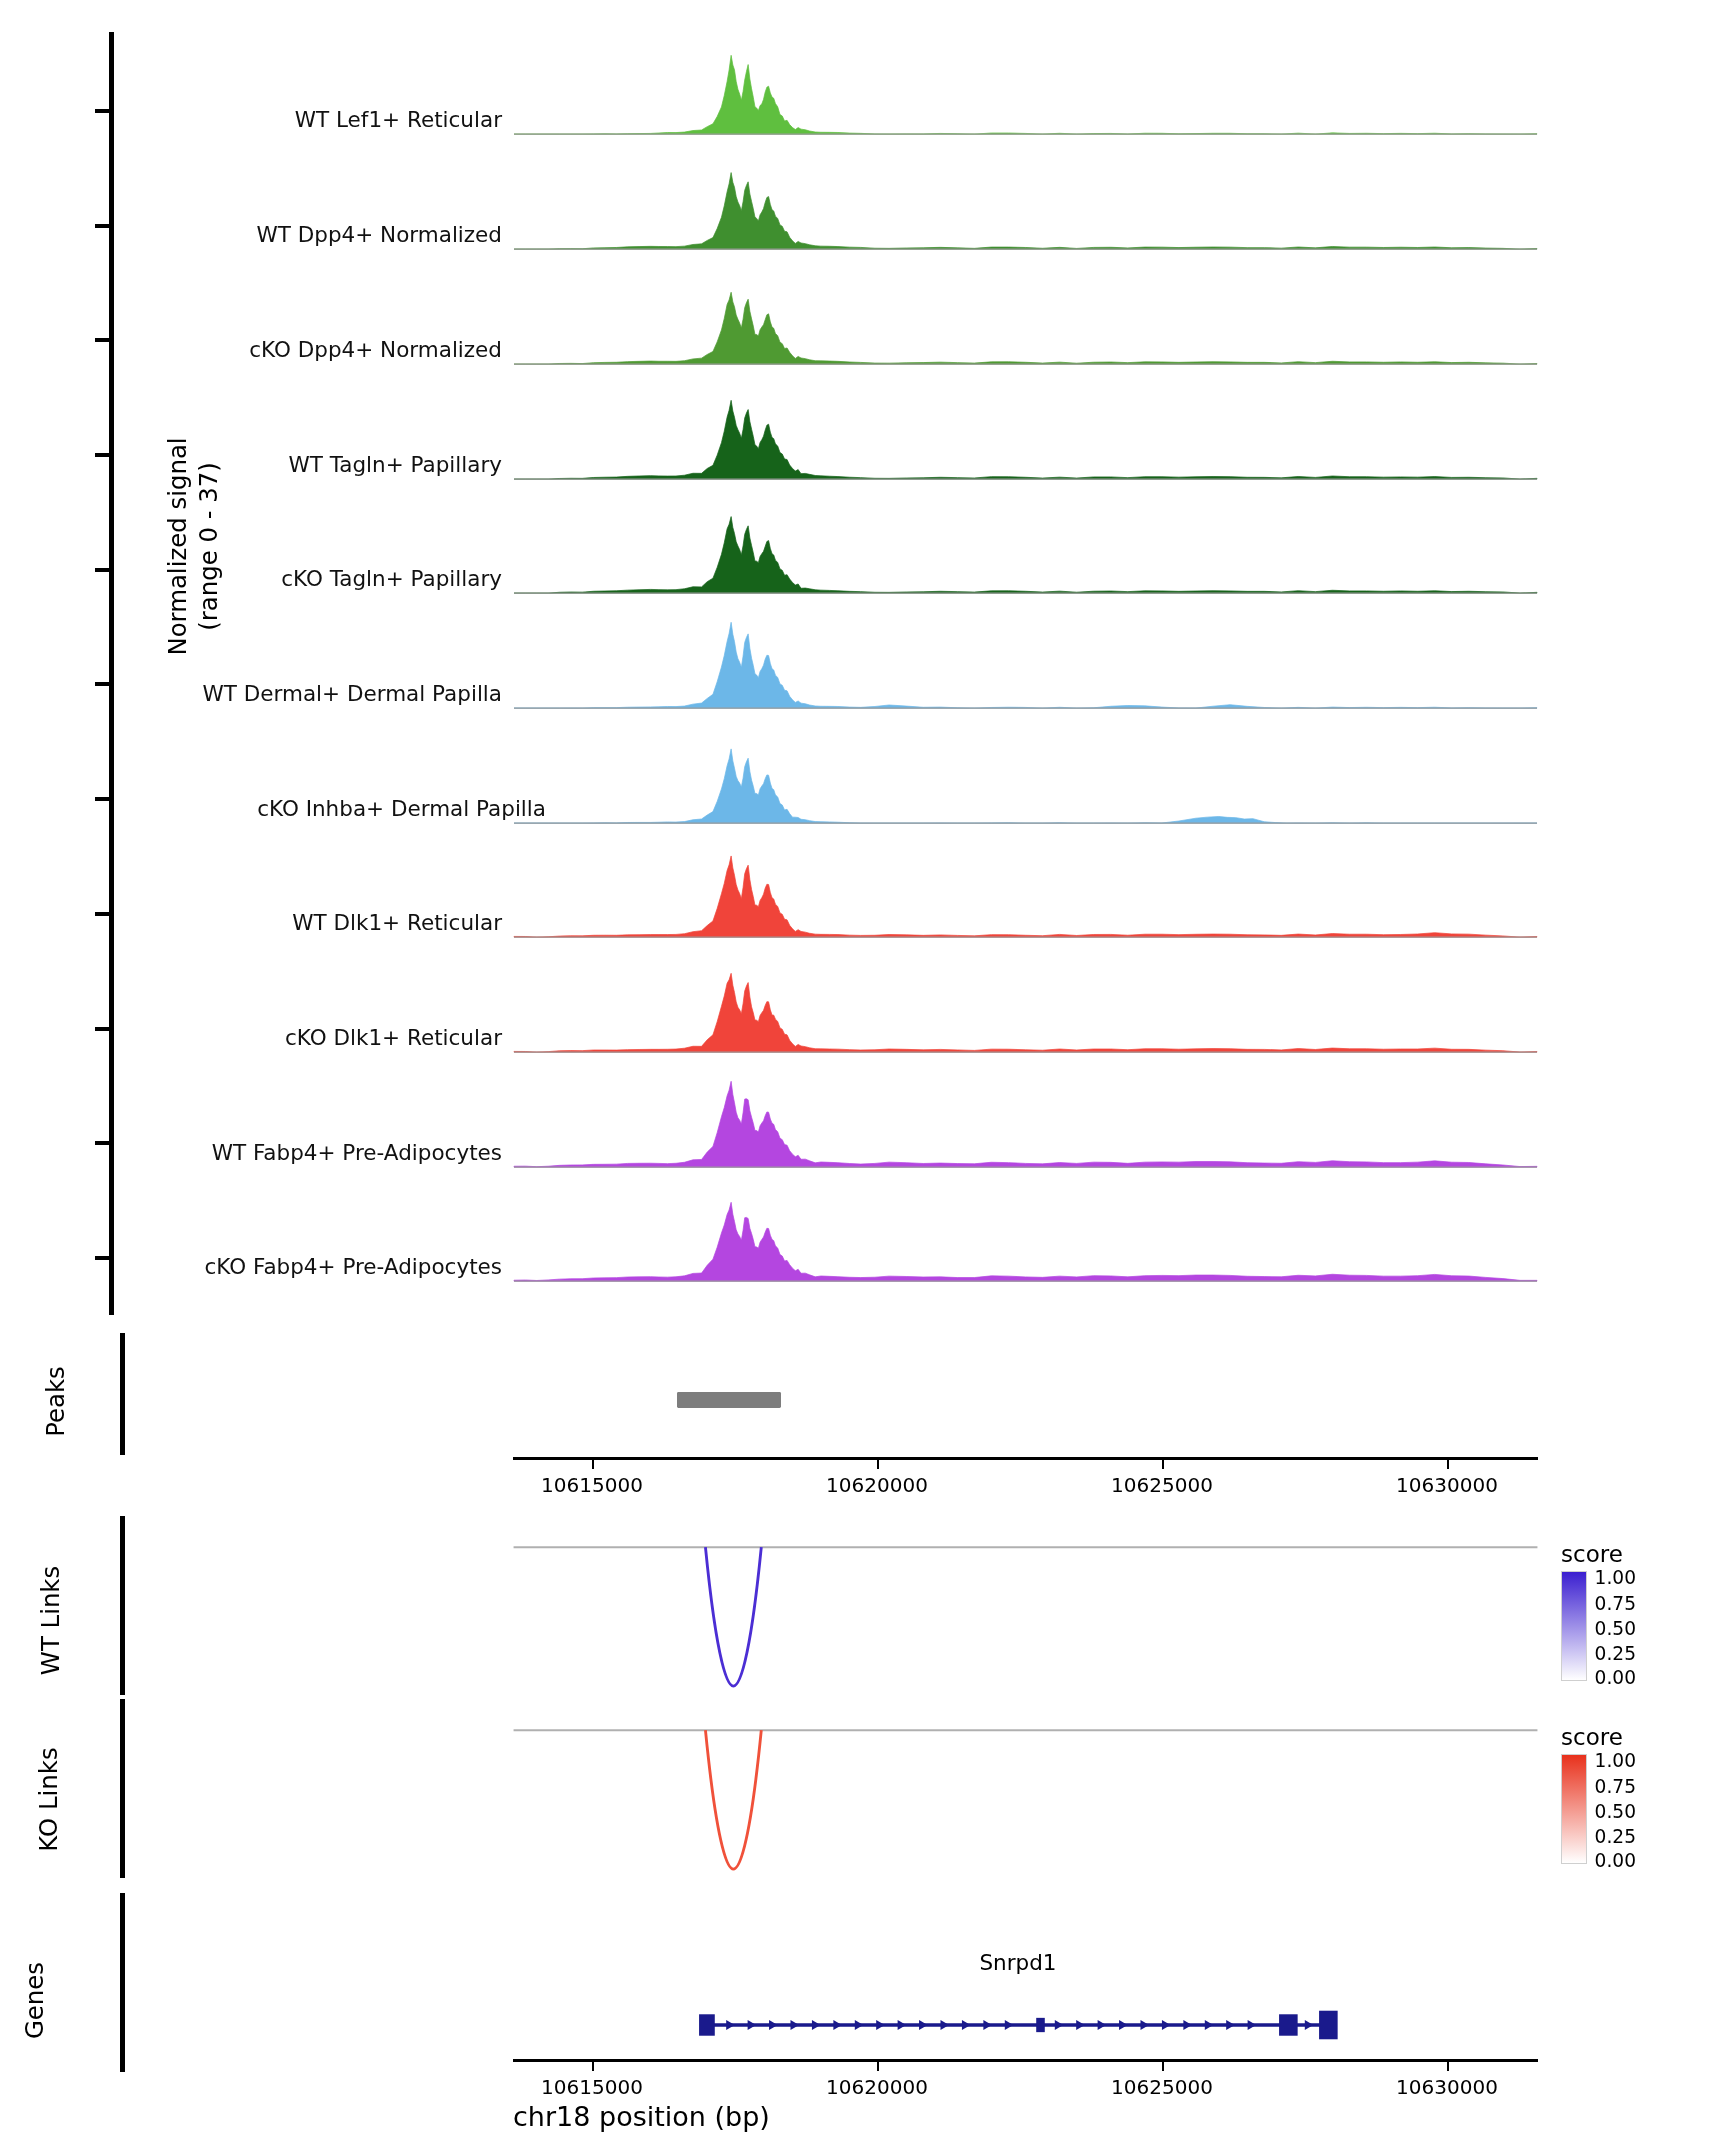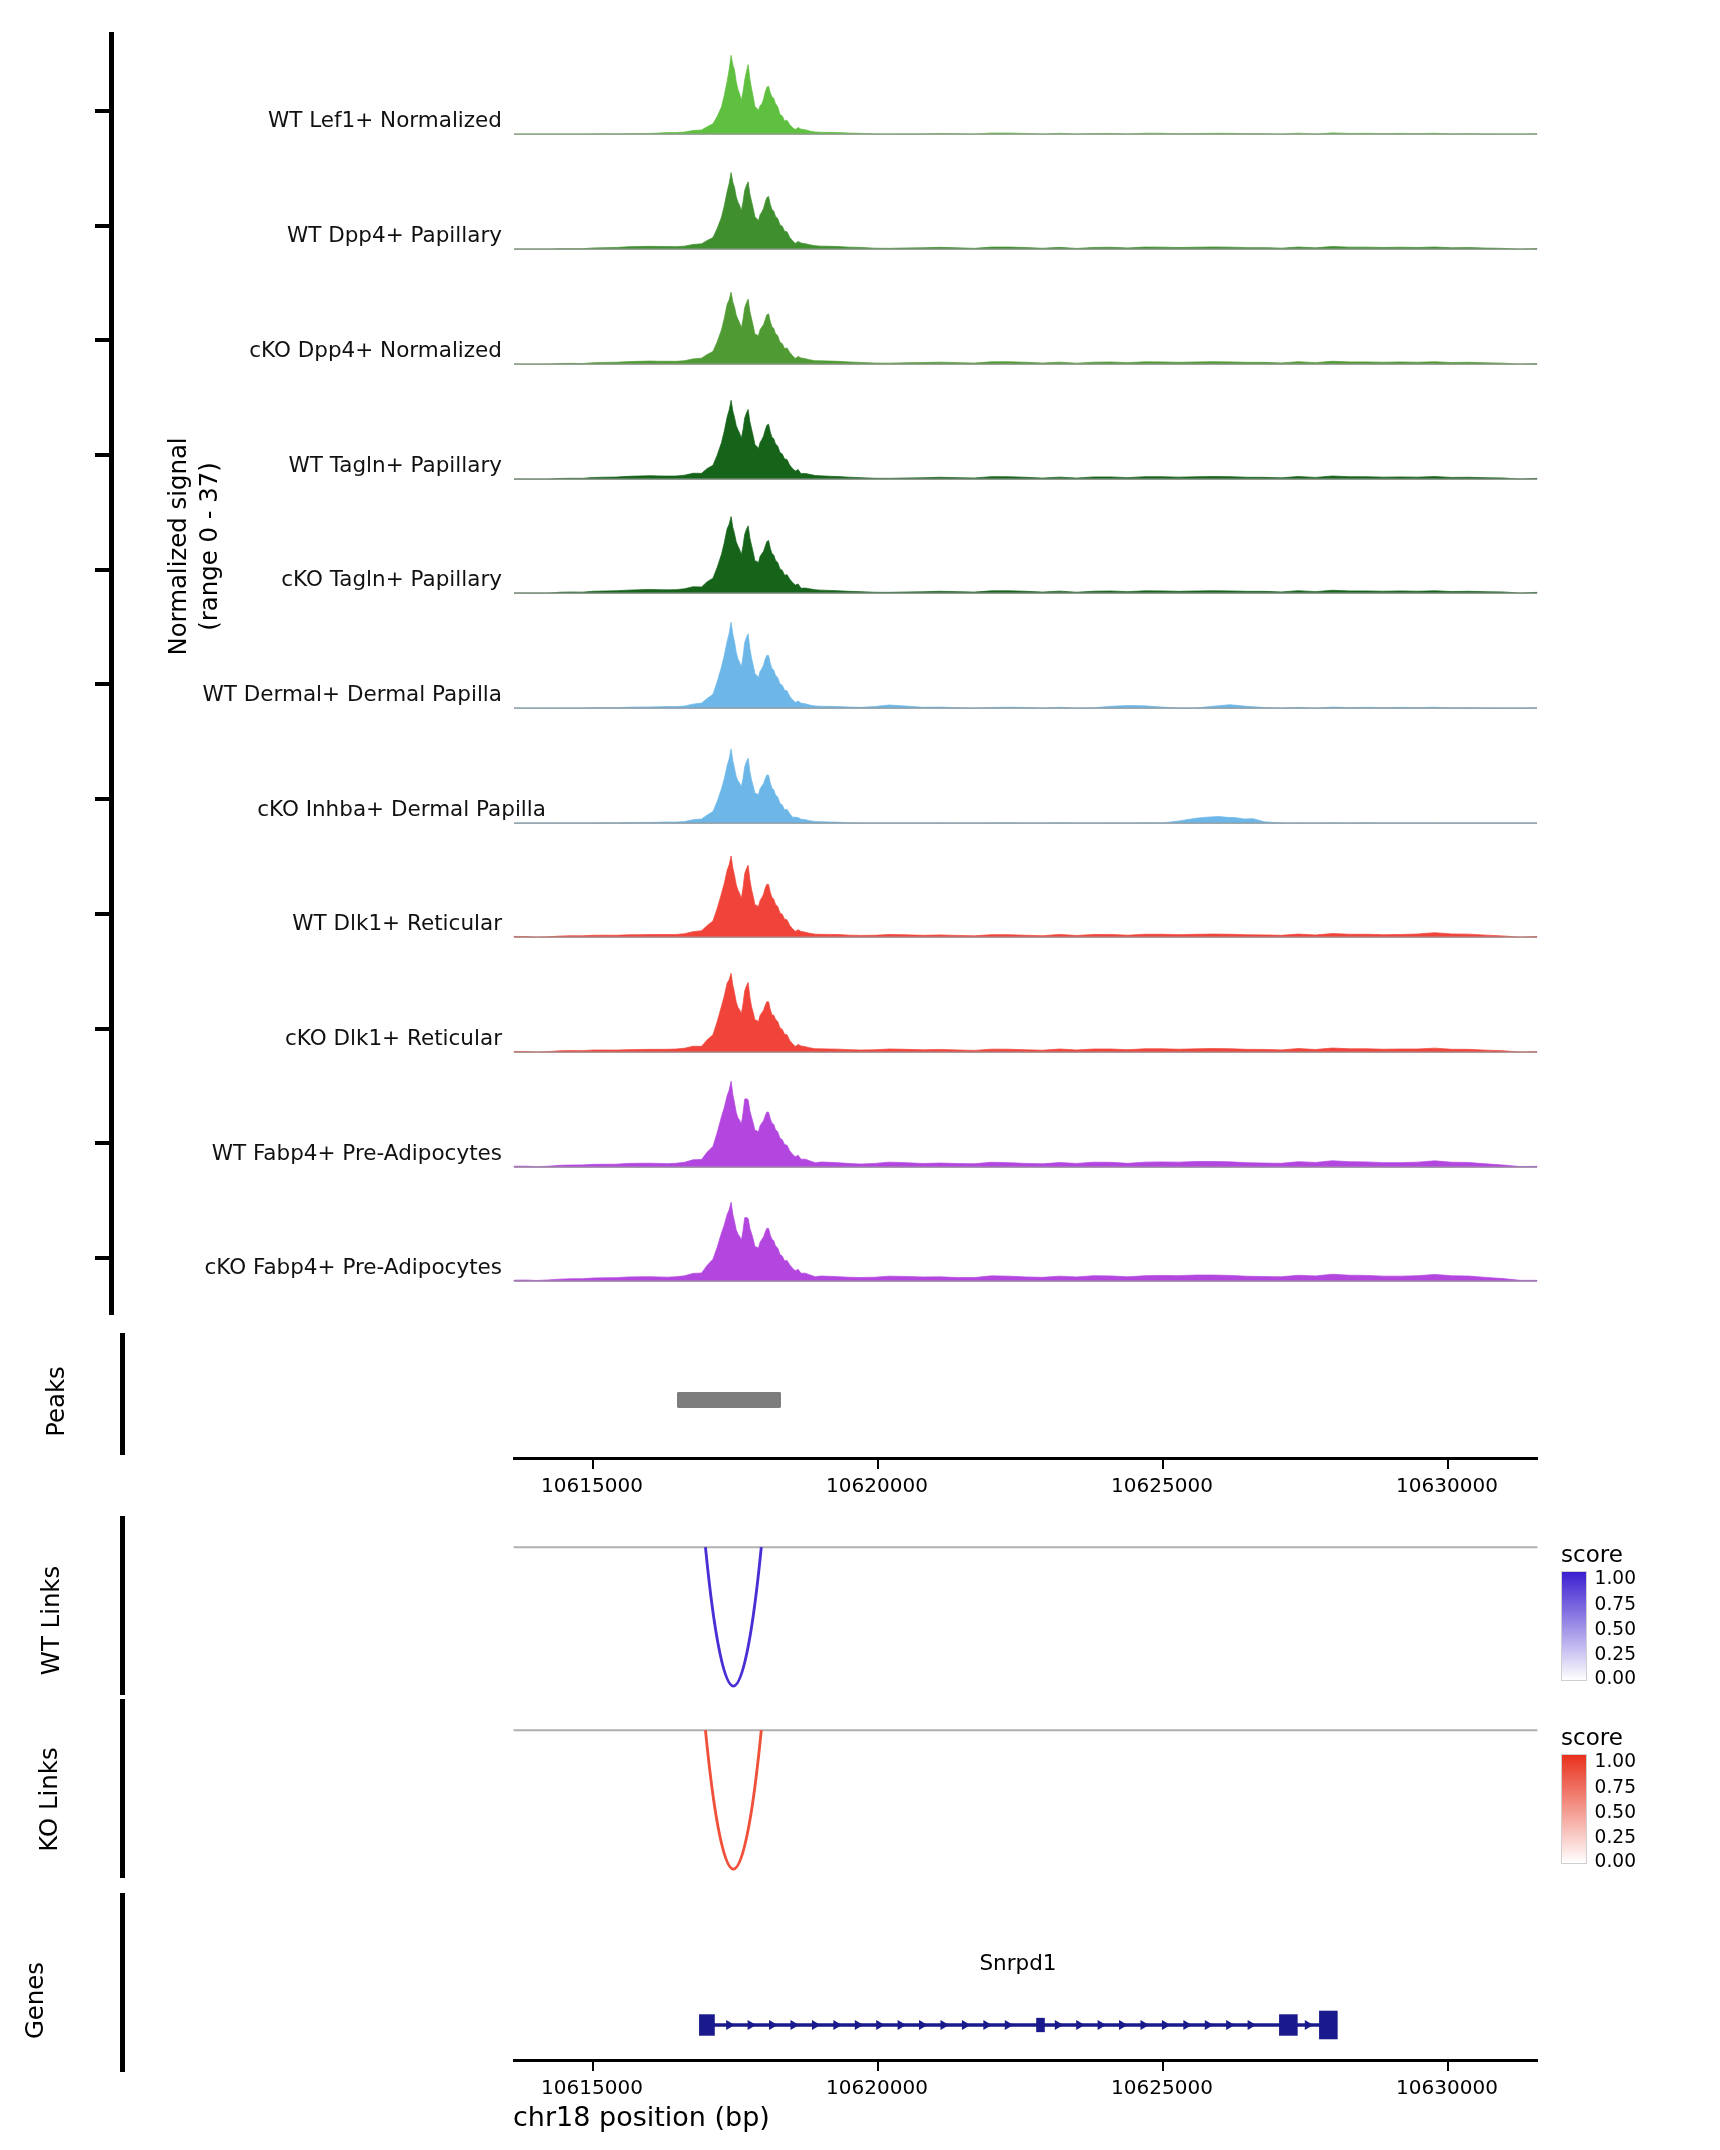--- a/index.html
+++ b/index.html
@@ -150,30 +150,30 @@
 <body>
 
 <div class="root">
 
   <div id="coverage-axis-label">Normalized signal
 (range 0 - 37)</div>
   <div class="axis-bar" style="left:109px; top:32px; width:5px; height:1283px;"></div>
 
   <div id="coverage-tracks">
       <div class="track-row" style="top: 44px; height: 93px;">
-        <div class="track-label" style="top: 63px; right: 1219px;">WT Lef1+ Normalized</div>
+        <div class="track-label" style="top: 63px; right: 1219px;">WT Lef1+ Reticular</div>
         <div class="track-plot" style="top: 0px; height: 93px;">
           <svg width="1025" height="93" viewBox="0 0 1430 130">
             <path d="M 0.0 126 L 0.0 126.0 L 15.9 126.0 L 31.8 126.0 L 47.7 126.0 L 63.6 126.0 L 79.4 126.0 L 95.3 126.0 L 111.2 125.8 L 127.1 125.6 L 143.0 125.8 L 158.9 125.4 L 174.8 125.2 L 190.7 125.0 L 202.6 124.4 L 214.5 123.7 L 226.4 123.8 L 238.3 123.1 L 250.2 121.0 L 262.2 120.2 L 270.1 115.5 L 278.1 111.5 L 284.0 101.4 L 290.0 88.0 L 293.9 72.0 L 297.9 52.3 L 300.7 36.2 L 303.5 15.8 L 305.9 29.3 L 308.2 36.1 L 310.6 52.5 L 313.0 63.3 L 315.4 70.0 L 317.8 78.7 L 320.2 66.3 L 322.5 50.3 L 324.9 38.6 L 327.3 28.7 L 329.7 48.9 L 332.1 62.7 L 334.5 74.4 L 336.8 87.6 L 339.2 89.5 L 341.6 93.1 L 344.0 86.0 L 346.4 83.9 L 348.8 77.3 L 351.1 67.3 L 353.5 60.3 L 355.9 59.0 L 358.3 68.4 L 360.7 74.2 L 363.1 75.9 L 365.4 83.1 L 368.6 87.8 L 371.8 98.6 L 375.0 100.6 L 378.2 107.5 L 381.7 106.7 L 385.3 112.7 L 389.3 116.8 L 393.3 119.6 L 397.2 116.8 L 401.2 119.0 L 407.2 119.9 L 413.1 121.6 L 421.1 123.0 L 429.0 123.4 L 440.9 123.5 L 452.8 123.7 L 468.7 124.5 L 484.6 124.9 L 504.5 125.8 L 524.3 125.9 L 548.2 125.7 L 572.0 125.8 L 595.8 125.0 L 619.7 125.5 L 643.5 126.0 L 667.3 124.4 L 691.2 124.4 L 715.0 125.0 L 738.8 126.0 L 762.7 124.8 L 786.5 126.0 L 810.3 125.2 L 834.2 125.0 L 858.0 125.9 L 881.8 124.7 L 905.7 124.8 L 929.5 125.6 L 953.3 125.2 L 977.2 124.8 L 1001.0 124.8 L 1024.8 125.5 L 1048.7 125.5 L 1072.5 126.0 L 1096.3 124.6 L 1120.2 126.0 L 1144.0 124.2 L 1167.8 125.0 L 1191.7 124.8 L 1215.5 125.3 L 1239.3 124.9 L 1263.2 125.3 L 1287.0 124.7 L 1310.8 125.8 L 1334.7 125.4 L 1358.5 125.8 L 1382.3 125.9 L 1406.2 126.0 L 1430.0 125.5 L 1430.0 126 Z" fill="#5fbf3f" stroke="#5fbf3f" stroke-width="1"></path>
             <line x1="0" y1="126" x2="1430" y2="126" stroke="#9a9a9a" stroke-width="2"></line>
           </svg>
         </div>
       </div>
       <div class="track-row" style="top: 159px; height: 93px;">
-        <div class="track-label" style="top: 63px; right: 1219px;">WT Dpp4+ Papillary</div>
+        <div class="track-label" style="top: 63px; right: 1219px;">WT Dpp4+ Normalized</div>
         <div class="track-plot" style="top: 0px; height: 93px;">
           <svg width="1025" height="93" viewBox="0 0 1430 130">
             <path d="M 0.0 126 L 0.0 126.0 L 15.9 126.0 L 31.8 126.0 L 47.7 126.0 L 63.6 125.4 L 79.4 125.3 L 95.3 125.5 L 111.2 124.3 L 127.1 124.0 L 143.0 123.7 L 158.9 122.8 L 174.8 122.4 L 190.7 122.1 L 202.6 122.3 L 214.5 122.4 L 226.4 122.5 L 238.3 121.8 L 250.2 119.5 L 262.2 118.6 L 270.1 113.8 L 278.1 109.9 L 284.0 97.3 L 290.0 81.5 L 293.9 65.5 L 297.9 45.8 L 300.7 34.6 L 303.5 19.0 L 305.9 32.6 L 308.2 39.4 L 310.6 52.5 L 313.0 60.1 L 315.4 65.1 L 317.8 72.3 L 320.2 59.8 L 322.5 43.8 L 324.9 36.9 L 327.3 31.9 L 329.7 48.9 L 332.1 59.5 L 334.5 69.5 L 336.8 81.2 L 339.2 83.0 L 341.6 86.6 L 344.0 77.9 L 346.4 74.2 L 348.8 69.2 L 351.1 60.8 L 353.5 53.8 L 355.9 52.5 L 358.3 63.5 L 360.7 71.0 L 363.1 72.7 L 365.4 79.9 L 368.6 83.0 L 371.8 92.1 L 375.0 94.1 L 378.2 101.0 L 381.7 101.8 L 385.3 109.4 L 389.3 114.4 L 393.3 118.0 L 397.2 115.2 L 401.2 117.4 L 407.2 118.3 L 413.1 119.9 L 421.1 121.3 L 429.0 121.8 L 440.9 122.0 L 452.8 122.4 L 468.7 123.2 L 484.6 123.6 L 504.5 124.7 L 524.3 124.9 L 548.2 124.4 L 572.0 124.1 L 595.8 123.5 L 619.7 124.2 L 643.5 124.9 L 667.3 123.1 L 691.2 123.1 L 715.0 123.7 L 738.8 124.8 L 762.7 123.5 L 786.5 125.0 L 810.3 123.6 L 834.2 123.4 L 858.0 124.3 L 881.8 123.1 L 905.7 123.2 L 929.5 123.8 L 953.3 123.3 L 977.2 123.0 L 1001.0 123.2 L 1024.8 123.9 L 1048.7 123.9 L 1072.5 124.6 L 1096.3 123.0 L 1120.2 124.2 L 1144.0 122.3 L 1167.8 123.2 L 1191.7 123.2 L 1215.5 123.7 L 1239.3 123.3 L 1263.2 123.7 L 1287.0 123.0 L 1310.8 124.1 L 1334.7 123.8 L 1358.5 124.5 L 1382.3 124.9 L 1406.2 126.0 L 1430.0 125.2 L 1430.0 126 Z" fill="#3f8f2f" stroke="#3f8f2f" stroke-width="1"></path>
             <line x1="0" y1="126" x2="1430" y2="126" stroke="#9a9a9a" stroke-width="2"></line>
           </svg>
         </div>
       </div>
       <div class="track-row" style="top: 274px; height: 93px;">
         <div class="track-label" style="top: 63px; right: 1219px;">cKO Dpp4+ Normalized</div>
         <div class="track-plot" style="top: 0px; height: 93px;">

